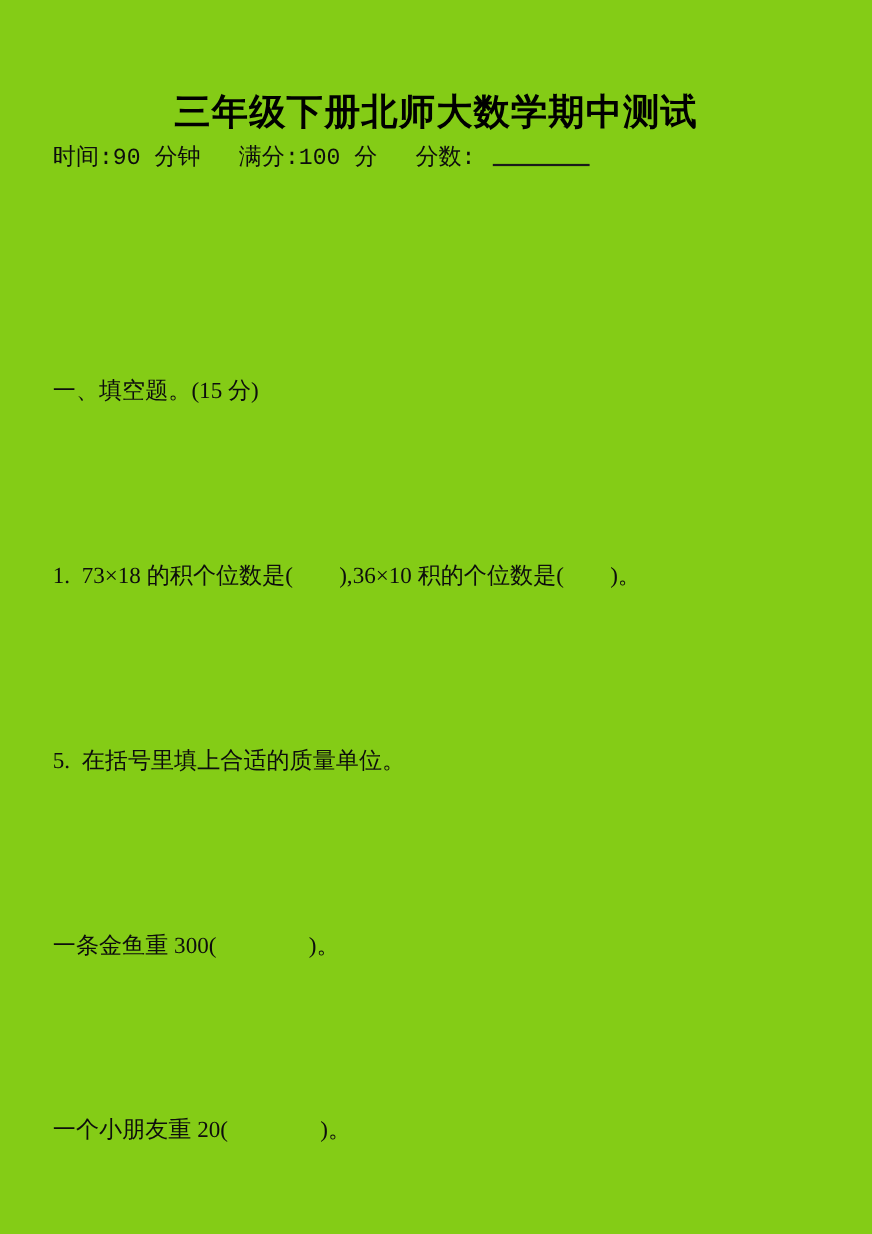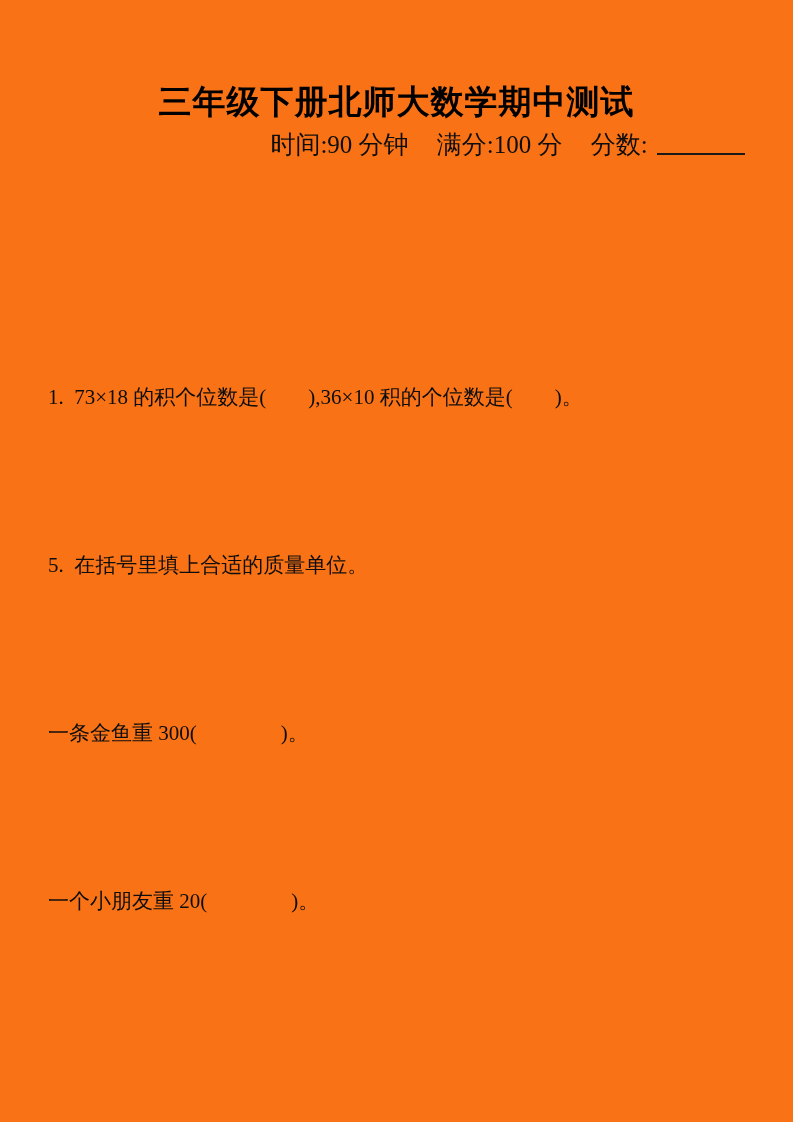--- a/index.html
+++ b/index.html
@@ -1,19 +1,19 @@
 <!DOCTYPE html>
 <html><head>
 <meta charset="utf-8">
 <style>
   html, body { margin: 0; padding: 0; background: #e9e9e9; }
   .page {
     width: 793px; height: 1122px;
     margin: 0 auto;
-    background: #f97316;
+    background: #84cc16;
     position: relative;
     overflow: hidden;
     color: #0d0d0d;
   }
   .content {
     position: absolute;
     left: 48px; top: 0;
     width: 697px;
   }
   .doc-title {
@@ -22,23 +22,23 @@
     font-family: "Liberation Sans", sans-serif;
     font-weight: 700;
     font-size: 33px;
     line-height: 44px;
     letter-spacing: 1px;
     color: #000;
     white-space: nowrap;
   }
   .subtitle {
     margin-top: 6px;
-    text-align: right;
-    font-family: Liberation Serif, serif;
-    font-size: 25px;
+    text-align: left;
+    font-family: Liberation Mono, monospace;
+    font-size: 21px;
     line-height: 30px;
     color: #0d0d0d;
     white-space: nowrap;
   }
   .subtitle .gap { margin-left: 22px; }
   .score-blank {
     display: inline-block;
     width: 88px;
     height: 19px;
     border-bottom: 2px solid #1a1a1a;
@@ -65,20 +65,21 @@
     <div class="subtitle">
       <span>时间:90 分钟</span>
       <span class="gap">满分:100 分</span>
       <span class="gap">分数:</span>
       <span class="score-blank"></span>
     </div>
 
     <div class="body-text">
 
       
+      <div class="line">一、填空题。(15 分)</div>
 
       <div class="line">1.  73×18 的积个位数是(　　),36×10 积的个位数是(　　)。</div>
 
       <div class="line">5.  在括号里填上合适的质量单位。</div>
 
       <div class="line">一条金鱼重 300(　　　　)。</div>
 
       <div class="line">一个小朋友重 20(　　　　)。</div>
 
       

